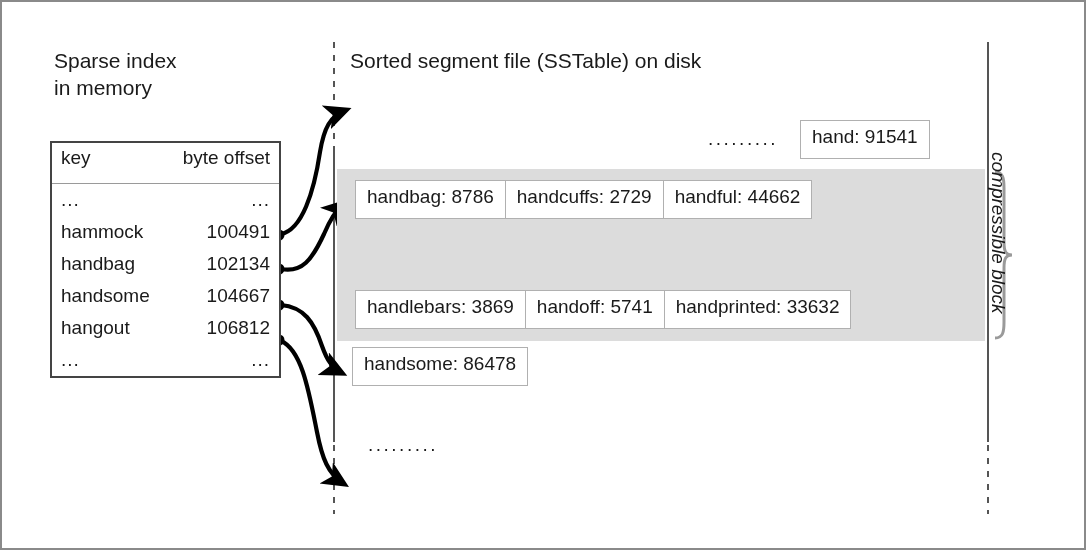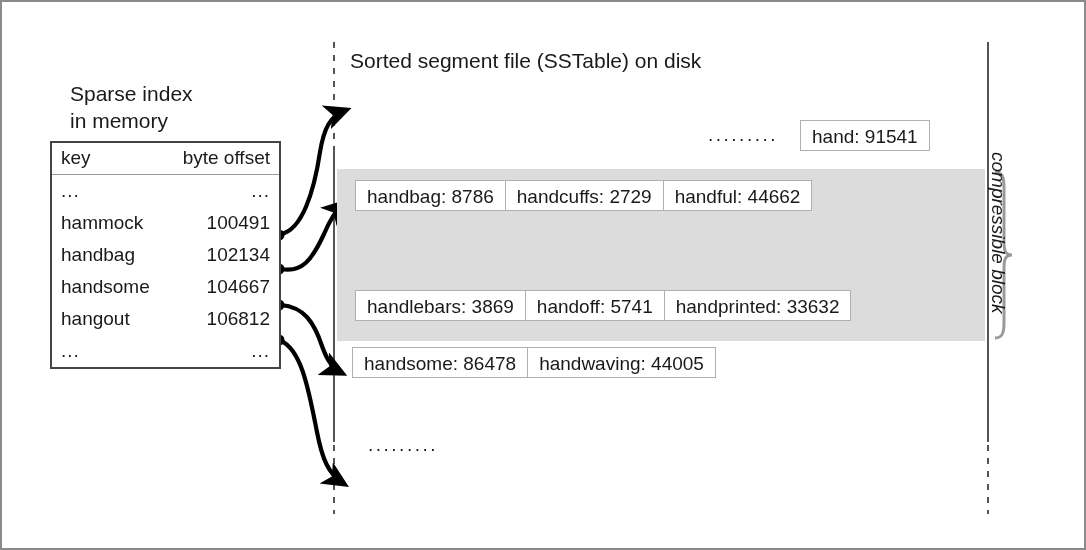--- a/index.html
+++ b/index.html
@@ -32,45 +32,44 @@
 
   
   .caption {
     position: absolute;
     font-size: 21px;
     color: #1a1a1a;
     line-height: 1.28;
     white-space: pre-line;
   }
   #left-caption {
-    left: 68px;
+    left: 52px;
     top: 46px;
     width: 250px;
-    margin-top: 33px;
   }
   #right-caption {
     left: 348px;
     top: 46px;
     width: 560px;
   }
 
   
   #index-table {
     position: absolute;
     left: 48px;
     top: 139px;
     width: 231px;
     border: 2px solid #444;
     box-sizing: border-box;
     background: #ffffff;
   }
   #index-header {
     display: flex;
     justify-content: space-between;
-    padding: 4px 9px 5px 9px;
+    padding: 4px 9px 14px 9px;
     border-bottom: 1px solid #9a9a9a;
     font-size: 19px;
     color: #1a1a1a;
   }
   .index-row {
     display: flex;
     justify-content: space-between;
     padding: 3px 9px 3px 9px;
     font-size: 19px;
     color: #1a1a1a;
@@ -96,21 +95,21 @@
   #hand-dots {
     font-size: 19px;
     color: #1a1a1a;
     letter-spacing: 2.5px;
   }
   .entry-box {
     border: 1px solid #b0b0b0;
     background: #ffffff;
     font-size: 19px;
     color: #1a1a1a;
-    padding: 5px 11px 2px 11px;
+    padding: 5px 11px 10px 11px;
     box-sizing: border-box;
     white-space: nowrap;
     line-height: 1.15;
   }
 
   #compressible-block {
     position: absolute;
     left: 335px;
     top: 167px;
     width: 648px;
@@ -240,20 +239,19 @@
 
 
   <div class="seg-row" id="seg-row-3">
     <span class="entry-box">handlebars: 3869</span>
     <span class="entry-box">handoff: 5741</span>
     <span class="entry-box">handprinted: 33632</span>
   </div>
 
   <div class="seg-row" id="seg-row-4">
     <span class="entry-box">handsome: 86478</span>
-    <span class="entry-box">handwaving: 44005</span>
   </div>
 
   <div id="tail-dots">.........</div>
 
   <div id="compressible-label">compressible block</div>
 
 </div>
 
 </body></html>

